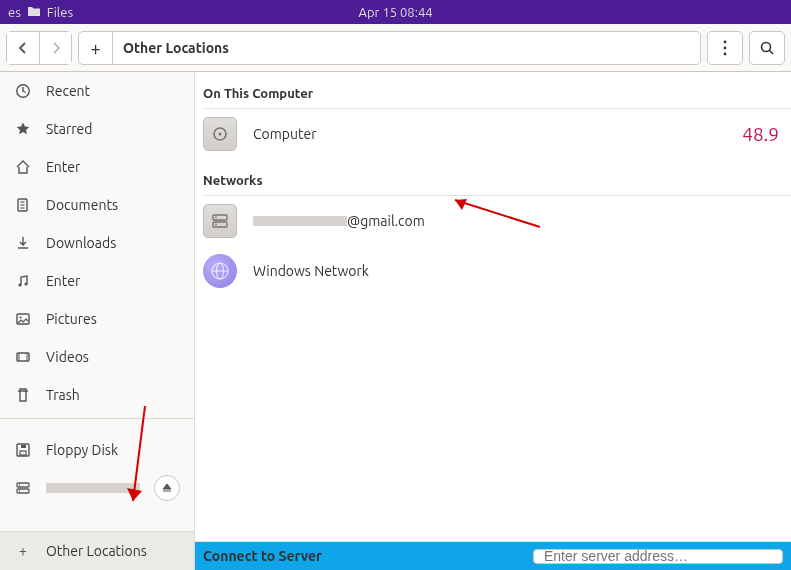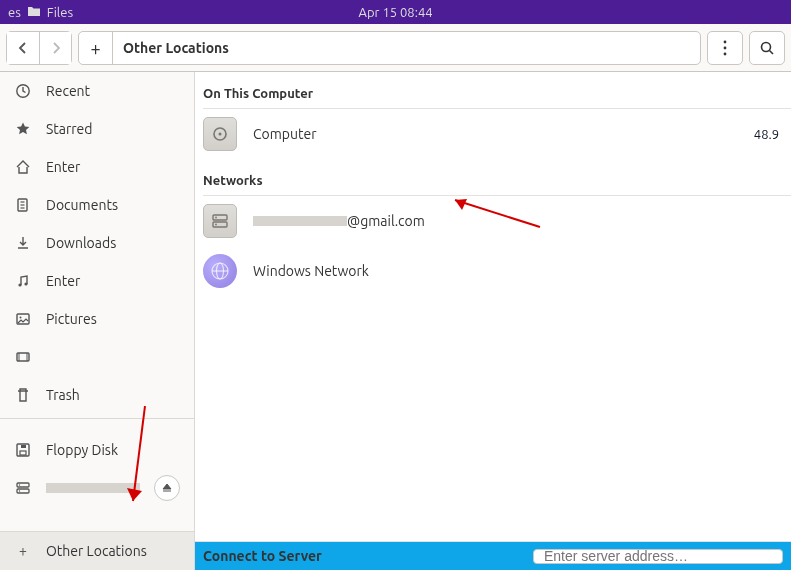--- a/index.html
+++ b/index.html
@@ -95,21 +95,21 @@
     }
     .row-icon.server {
       background: linear-gradient(#e0deda, #d2cfca); border: 1px solid #bfbcb7;
       border-radius: 5px; color: #6b6964;
     }
     .row-icon.network-globe {
       background: radial-gradient(circle at 35% 35%, #b9aefc, #8f7fe0);
       border-radius: 50%; color: #fff;
     }
     .row-label { flex: 1; }
-    .row-meta { color: #0f172a; font-size: 13px; padding-right: 4px; }
+    .row-meta { color: #be185d; font-size: 19px; padding-right: 4px; }
     .redacted {
       display: inline-block; width: 94px; height: 10px; background: #d7d3ce; vertical-align: middle;
       position: relative; top: -1px;
     }
     
     .connect-bar {
       position: absolute; bottom: 0; left: 0; right: 0;
       display: flex; align-items: center; gap: 12px; padding: 6px 8px;
       border-top: 1px solid #e4e2df; background: #0ea5e9;
     }
@@ -238,20 +238,21 @@
       <span class="lbl">Pictures</span>
     </div>
     <div class="sb-row">
       <span class="icn">
           <svg width="16" height="16" viewBox="0 0 16 16">
             <rect x="2" y="4" width="12" height="8" rx="1" fill="none" stroke="#555" stroke-width="1.4"></rect>
             <line x1="4" y1="4" x2="4" y2="12" stroke="#555" stroke-width="1"></line>
             <line x1="12" y1="4" x2="12" y2="12" stroke="#555" stroke-width="1"></line>
           </svg>
         </span>
+      <span class="lbl">Videos</span>
     </div>
     <div class="sb-row">
       <span class="icn">
           <svg width="16" height="16" viewBox="0 0 16 16">
             <path d="M3 4h10M5 4V2h6v2M5 4v10h6V4" fill="none" stroke="#555" stroke-width="1.4"></path>
           </svg>
         </span>
       <span class="lbl">Trash</span>
     </div>
 

